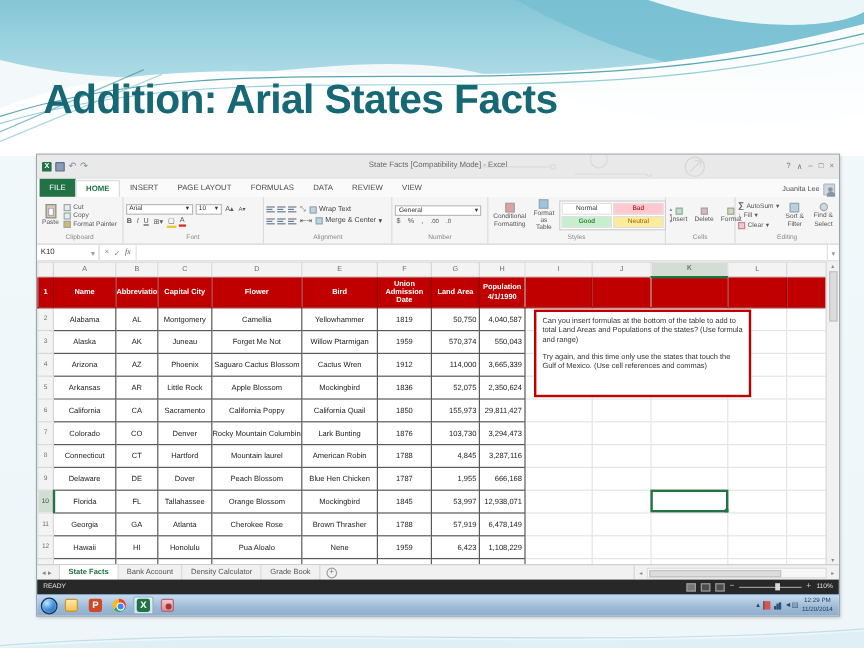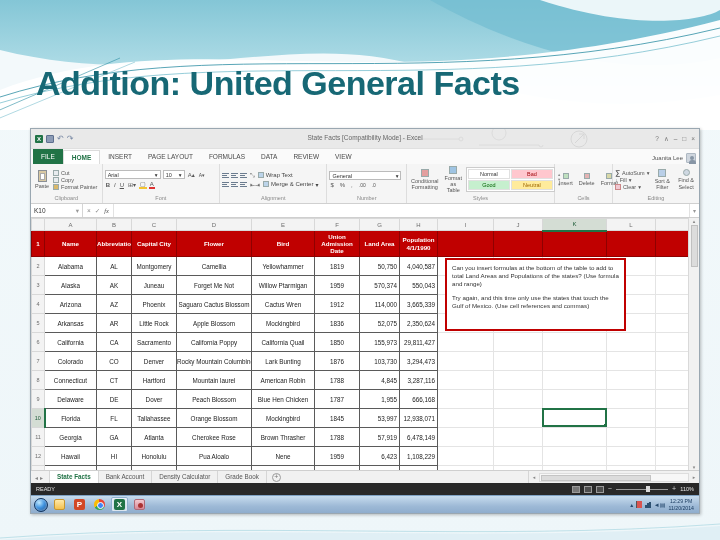--- a/index.html
+++ b/index.html
@@ -147,21 +147,21 @@
     <path d="M0,103 C215,38 440,104 720,36" stroke="#7cc0cf" stroke-width="1" fill="none" opacity="0.8"></path>
     <path d="M-5,112 L120,58" stroke="#2e8fa4" stroke-width="1" opacity="0.6"></path>
     <path d="M-5,120 L135,62" stroke="#7cc0cf" stroke-width="1" opacity="0.6"></path>
   </svg>
 
   <svg class="wave bottom" width="720" height="22" viewBox="0 0 720 22">
     <path d="M0,22 C240,4 480,26 720,8 L720,22 Z" fill="#dceef4" opacity="0.8"></path>
     <path d="M0,20 C240,2 480,24 720,6" stroke="#9fd2de" stroke-width="1" fill="none" opacity="0.6"></path>
   </svg>
 
-  <h1 class="page-title">Addition: United General Facts</h1>
+  <h1 class="page-title">Addition: Arial States Facts</h1>
 
   <div class="shot">
 
     <div class="titlebar">
       <svg class="tb-deco" viewBox="0 0 260 20">
         <circle cx="200" cy="10" r="8" fill="none" stroke="#b5b5b5"></circle>
         <path d="M196,14 L205,5 M205,5 h-5 M205,5 v5" stroke="#b5b5b5" fill="none"></path>
         <circle cx="120" cy="4" r="7" fill="none" stroke="#c2c2c2"></circle>
         <path d="M0,10 H80 M80,10 a2,2 0 1 0 4,0 a2,2 0 1 0 -4,0 M100,16 H160 M160,16 a2,2 0 1 0 4,0" stroke="#c2c2c2" fill="none"></path>
       </svg>

